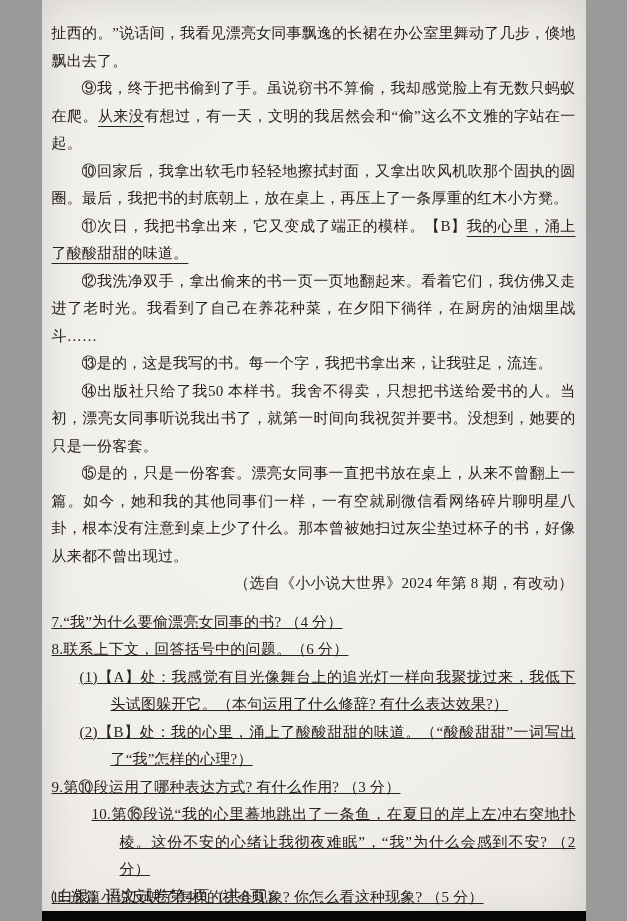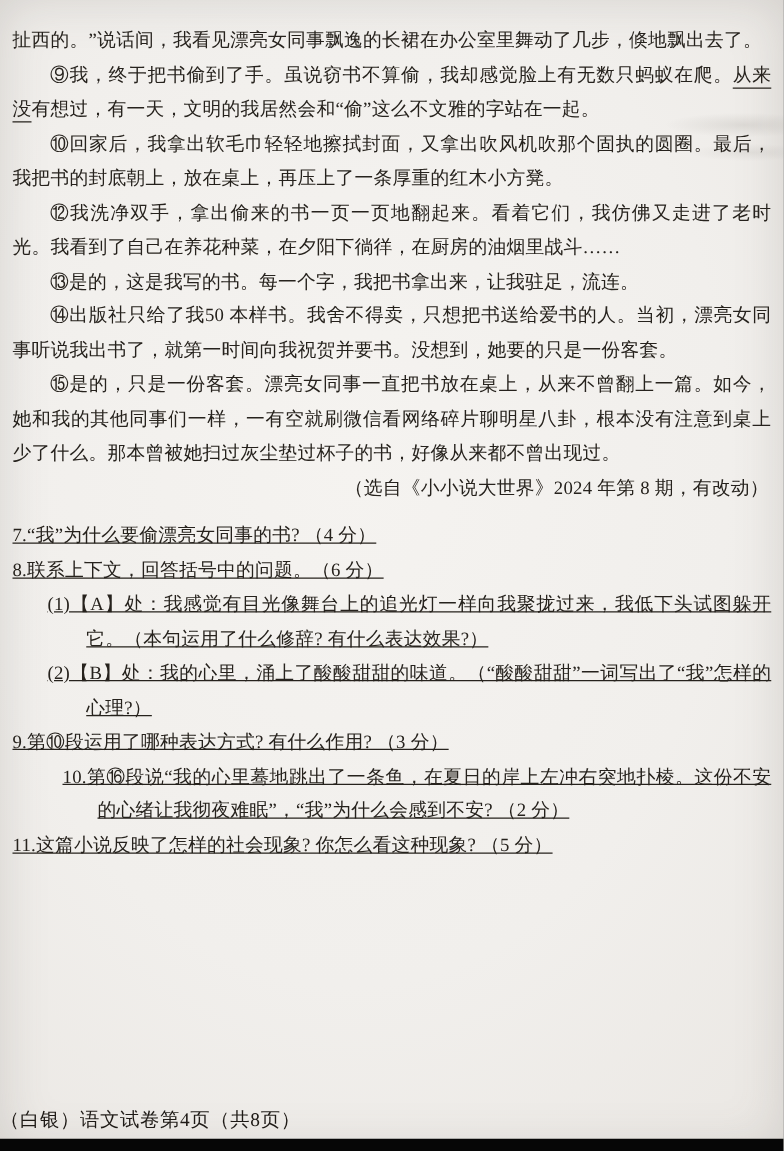--- a/index.html
+++ b/index.html
@@ -1,18 +1,18 @@
 <!DOCTYPE html>
 <html><head>
 <meta charset="utf-8">
 <style>
   html,body{margin:0;padding:0;background:#9a9a9a;}
   .page{
     position:relative;
-    width:627px;height:921px;
+    width:544px;height:921px;
     margin:0 auto;
     background:
       radial-gradient(ellipse 90px 14px at 595px 100px, rgba(105,100,92,0.14), transparent 70%),
       radial-gradient(ellipse 70px 10px at 600px 122px, rgba(105,100,92,0.10), transparent 70%),
       radial-gradient(ellipse 500px 700px at 45% 40%, #f5f3f0 0%, #f1efec 60%, #ebe8e4 100%);
     box-shadow: inset 0 0 40px rgba(90,85,78,0.18);
     overflow:hidden;
     font-family:"Liberation Serif","DejaVu Serif",serif;
     color:#26221d;
   }
@@ -83,20 +83,21 @@
 
 <div class="page">
   <div class="content">
 
     <p class="para noindent">扯西的。”说话间，我看见漂亮女同事飘逸的长裙在办公室里舞动了几步，倏地飘出去了。</p>
 
     <p class="para"><span>⑨我，终于把书偷到了手。虽说窃书不算偷，我却感觉脸上有无数只蚂蚁在爬。</span><span class="u">从来没</span><span>有想过，有一天，文明的我居然会和“偷”这么不文雅的字站在一起。</span></p>
 
     <p class="para">⑩回家后，我拿出软毛巾轻轻地擦拭封面，又拿出吹风机吹那个固执的圆圈。最后，我把书的封底朝上，放在桌上，再压上了一条厚重的红木小方凳。</p>
 
+    <p class="para"><span>⑪次日，我把书拿出来，它又变成了端正的模样。【B】</span><span class="u">我的心里，涌上了酸酸甜甜的味道。</span></p>
 
     <p class="para">⑫我洗净双手，拿出偷来的书一页一页地翻起来。看着它们，我仿佛又走进了老时光。我看到了自己在养花种菜，在夕阳下徜徉，在厨房的油烟里战斗……</p>
 
     <p class="para">⑬是的，这是我写的书。每一个字，我把书拿出来，让我驻足，流连。</p>
 
     <p class="para">⑭出版社只给了我50 本样书。我舍不得卖，只想把书送给爱书的人。当初，漂亮女同事听说我出书了，就第一时间向我祝贺并要书。没想到，她要的只是一份客套。</p>
 
     <p class="para">⑮是的，只是一份客套。漂亮女同事一直把书放在桌上，从来不曾翻上一篇。如今，她和我的其他同事们一样，一有空就刷微信看网络碎片聊明星八卦，根本没有注意到桌上少了什么。那本曾被她扫过灰尘垫过杯子的书，好像从来都不曾出现过。</p>
 
 

